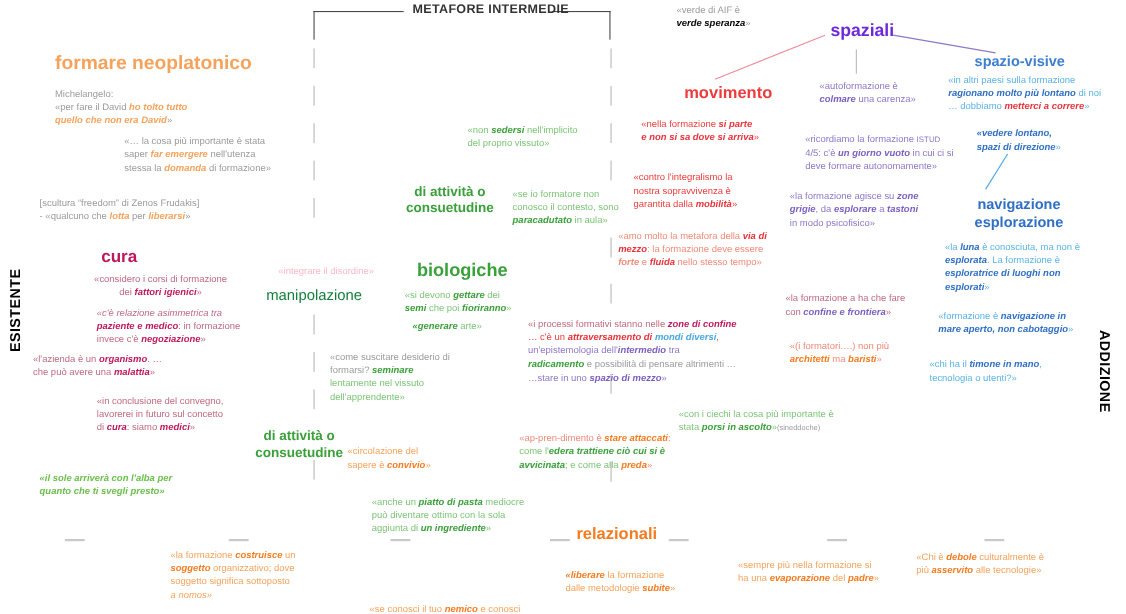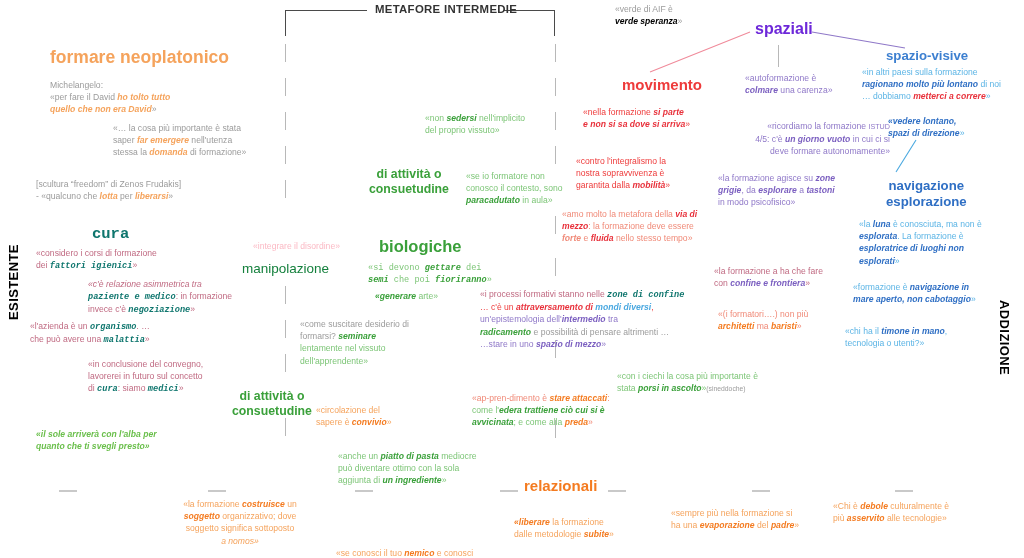--- a/index.html
+++ b/index.html
@@ -11,21 +11,21 @@
   .quote{position:absolute;font-size:8.6px;line-height:12.2px;}
   .head{position:absolute;font-weight:bold;}
   b{font-weight:bold;font-style:italic;}
   i{font-style:italic;}
 
   
   .c-grey{color:#9b9b9b;}
   .c-orange{color:#f5a35c;}
   .c-orangeD{color:#f47b20;}
   .c-salmon{color:#f08a78;}
-  .c-crimson{color:#0f766e;font-family:Liberation Mono, monospace;}
+  .c-crimson{color:#be185d;}
   .c-mauve{color:#c06a82;}
   .c-pink{color:#15803d;}
   .c-pinkL{color:#fbb9c4;}
   .c-red{color:#ee3b3b;text-align:right;}
   .c-redD{color:#e8323c;}
   .c-green{color:#7cc576;}
   .c-greenD{color:#3aa03a;}
   .c-greenM{color:#6abf4b;}
   .c-purple{color:#6d28d9;}
   .c-purpleD{color:#7b5fc0;}
@@ -124,21 +124,21 @@
   <span class="c-grey">«… la cosa più importante è stata</span><br>
   <span class="c-grey">saper </span><b class="c-orange">far emergere</b><span class="c-grey"> nell'utenza</span><br>
   <span class="c-grey">stessa la </span><b class="c-orange">domanda</b><span class="c-grey"> di formazione»</span>
 </div>
 
 <div class="quote" style="left:36px;top:178px;width:230px;">
   <span class="c-grey">[scultura “freedom” di Zenos Frudakis]</span><br>
   <span class="c-grey">- «qualcuno che </span><b class="c-orange">lotta</b><span class="c-grey"> per </span><b class="c-orange">liberarsi</b><span class="c-grey">»</span>
 </div>
 
-<div class="quote" style="left:36px;top:247px;width:220px;">
+<div class="quote" style="left:36px;top:247px;width:220px;text-align:center;">
   <span class="c-mauve">«considero i corsi di formazione</span><br>
   <span class="c-mauve">dei </span><b class="c-crimson">fattori igienici</b><span class="c-mauve">»</span>
 </div>
 
 <div class="quote" style="left:88px;top:278px;width:230px;">
   <i class="c-mauve">«c'è relazione asimmetrica tra</i><br>
   <b class="c-crimson">paziente e medico</b><span class="c-mauve">: in formazione</span><br>
   <span class="c-mauve">invece c'è </span><b class="c-crimson">negoziazione</b><span class="c-mauve">»</span>
 </div>
 
@@ -164,21 +164,21 @@
   <span class="c-green">«non </span><b class="c-greenD">sedersi</b><span class="c-green"> nell'implicito</span><br>
   <span class="c-green">del proprio vissuto»</span>
 </div>
 
 <div class="quote" style="left:466px;top:170px;width:130px;">
   <span class="c-green">«se io formatore non</span><br>
   <span class="c-green">conosco il contesto, sono</span><br>
   <b class="c-greenD">paracadutato</b><span class="c-green"> in aula»</span>
 </div>
 
-<div class="quote" style="left:368px;top:262px;width:180px;font-family:Liberation Mono, monospace;">
+<div class="quote" style="left:368px;top:262px;width:180px;">
   <span class="c-green">«si devono </span><b class="c-greenD">gettare</b><span class="c-green"> dei</span><br>
   <b class="c-greenD">semi</b><span class="c-green"> che poi </span><b class="c-greenD">fioriranno</b><span class="c-green">»</span>
 </div>
 
 <div class="quote" style="left:375px;top:290px;width:160px;">
   <b class="c-greenD">«generare</b><span class="c-green"> arte»</span>
 </div>
 
 <div class="quote" style="left:300px;top:318px;width:180px;">
   <span class="c-grey">«come suscitare desiderio di</span><br>
@@ -191,21 +191,21 @@
   <span class="c-orange">«circolazione del</span><br>
   <span class="c-orange">sapere è </span><b class="c-orangeD">convivio</b><span class="c-orange">»</span>
 </div>
 
 <div class="quote" style="left:338px;top:450px;width:200px;">
   <span class="c-green">«anche un </span><b class="c-greenD">piatto di pasta</b><span class="c-green"> mediocre</span><br>
   <span class="c-green">può diventare ottimo con la sola</span><br>
   <span class="c-green">aggiunta di </span><b class="c-greenD">un ingrediente</b><span class="c-green">»</span>
 </div>
 
-<div class="quote" style="left:155px;top:498px;width:170px;text-align:center;">
+<div class="quote" style="left:155px;top:498px;width:170px;">
   <span class="c-orange">«la formazione </span><b class="c-orangeD">costruisce</b><span class="c-orange"> un</span><br>
   <b class="c-orangeD">soggetto</b><span class="c-orange"> organizzativo; dove</span><br>
   <span class="c-orange">soggetto significa sottoposto</span><br>
   <i class="c-orange">a nomos»</i>
 </div>
 
 <div class="quote" style="left:336px;top:527px;width:200px;margin-top:20px;">
   <span class="c-orange">«se conosci il tuo </span><b class="c-orangeD">nemico</b><span class="c-orange"> e conosci</span><br>
   <span class="c-orange">te stesso la tua </span><b class="c-orangeD">vittoria</b><span class="c-orange"> è vedere»</span>
 </div>
@@ -244,21 +244,21 @@
 <div class="quote" style="left:615px;top:3px;width:180px;">
   <span class="c-grey">«verde di AIF è</span><br>
   <b class="c-blk">verde speranza</b><span class="c-grey">»</span>
 </div>
 
 <div class="quote" style="left:745px;top:72px;width:170px;">
   <span class="c-violet">«autoformazione è</span><br>
   <b class="c-purpleD">colmare</b><span class="c-violet"> una carenza»</span>
 </div>
 
-<div class="quote" style="left:700px;top:120px;width:190px;text-align:right;">
+<div class="quote" style="left:732px;top:120px;width:190px;">
   <span class="c-violet">«ricordiamo la formazione </span><span class="c-violet" style="font-size:7.2px;">ISTUD</span><br>
   <span class="c-violet">4/5: c'è </span><b class="c-purpleD">un giorno vuoto</b><span class="c-violet"> in cui ci si</span><br>
   <span class="c-violet">deve formare autonomamente»</span>
 </div>
 
 <div class="quote" style="left:718px;top:172px;width:180px;">
   <span class="c-violet">«la formazione agisce su </span><b class="c-purpleD">zone</b><br>
   <b class="c-purpleD">grigie</b><span class="c-violet">, da </span><b class="c-purpleD">esplorare</b><span class="c-violet"> a </span><b class="c-purpleD">tastoni</b><br>
   <span class="c-violet">in modo psicofisico»</span>
 </div>

